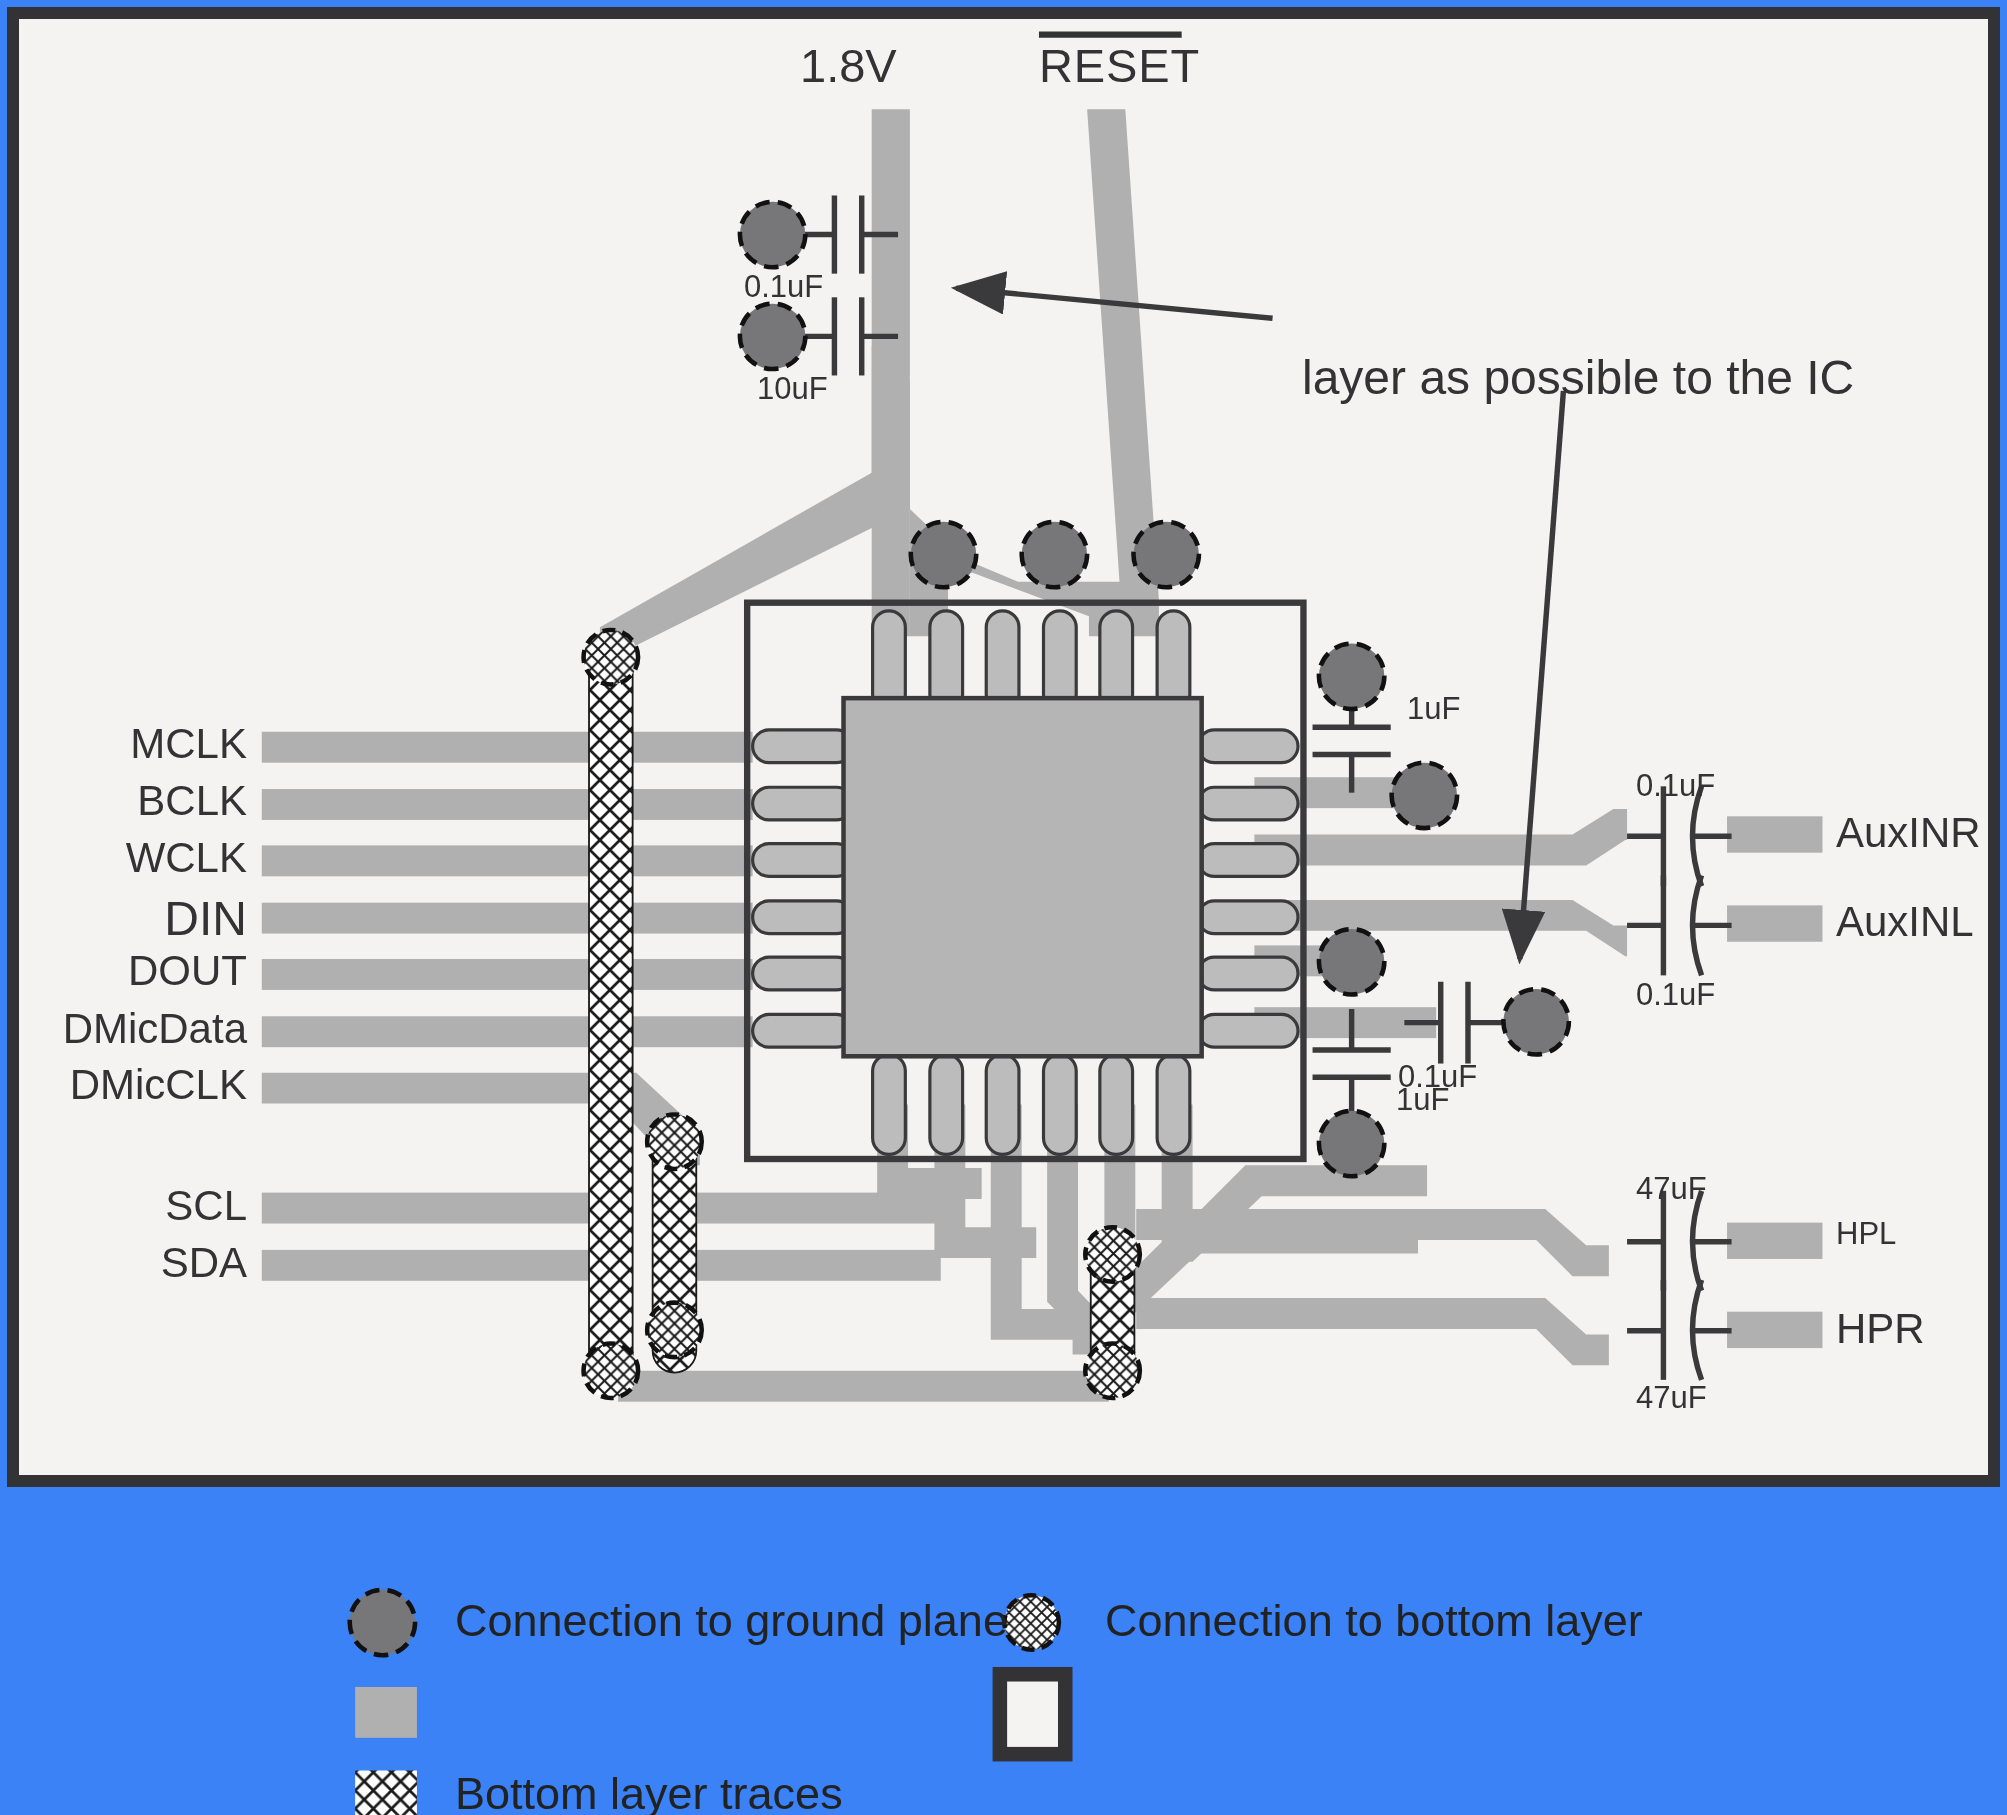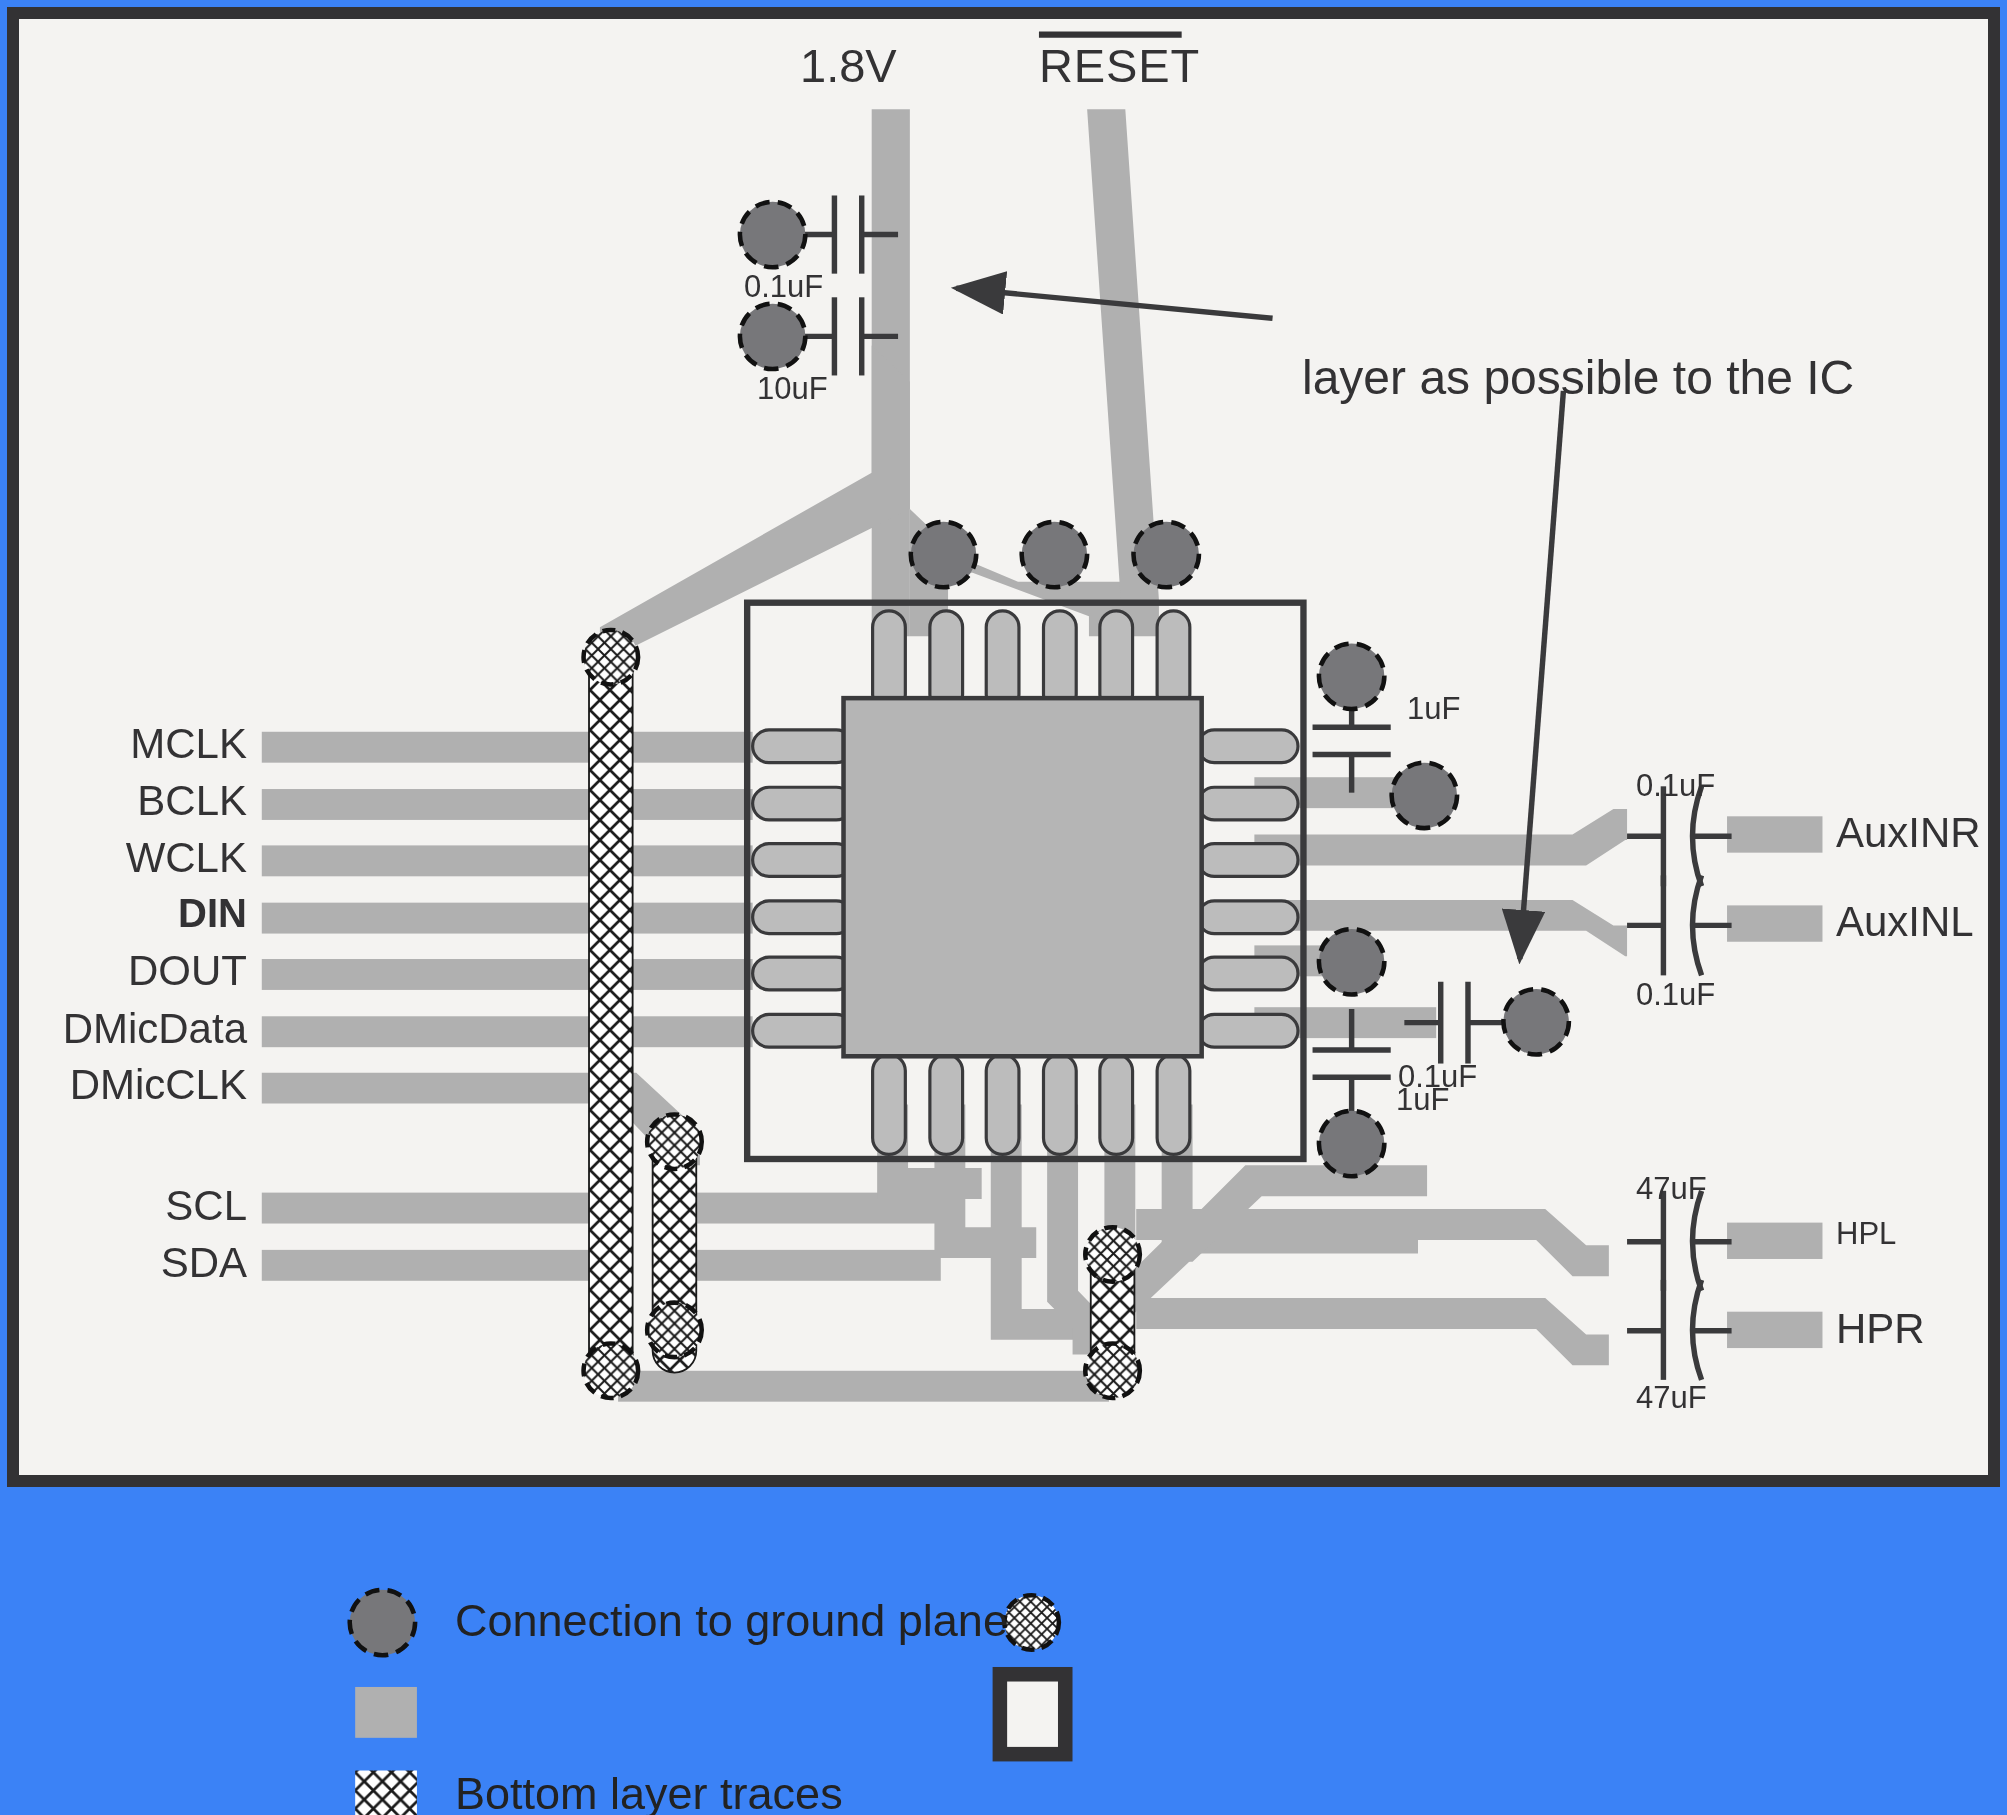--- a/index.html
+++ b/index.html
@@ -249,21 +249,21 @@
       <div style="position:absolute;left:1396px;top:1082px;font-size:31px;color:#333234;">1uF</div>
       <div style="position:absolute;left:1398px;top:1059px;font-size:31px;color:#333234;">0.1uF</div>
       <div style="position:absolute;left:1636px;top:768px;font-size:31px;color:#333234;">0.1uF</div>
       <div style="position:absolute;left:1636px;top:977px;font-size:31px;color:#333234;">0.1uF</div>
       <div style="position:absolute;left:1636px;top:1171px;font-size:31px;color:#333234;">47uF</div>
       <div style="position:absolute;left:1636px;top:1380px;font-size:31px;color:#333234;">47uF</div>
 
       <div style="position:absolute;right:1760px;top:720px;font-size:42px;color:#333234;white-space:nowrap;">MCLK</div>
       <div style="position:absolute;right:1760px;top:777px;font-size:42px;color:#333234;white-space:nowrap;">BCLK</div>
       <div style="position:absolute;right:1760px;top:834px;font-size:42px;color:#333234;white-space:nowrap;">WCLK</div>
-      <div style="position:absolute;right:1760px;top:891px;font-size:40px;color:#333234;white-space:nowrap;font-weight:bold;">DIN</div>
+      <div style="position:absolute;right:1760px;top:891px;font-size:48px;color:#333234;white-space:nowrap;">DIN</div>
       <div style="position:absolute;right:1760px;top:947px;font-size:42px;color:#333234;white-space:nowrap;">DOUT</div>
       <div style="position:absolute;right:1760px;top:1005px;font-size:42px;color:#333234;white-space:nowrap;">DMicData</div>
       <div style="position:absolute;right:1760px;top:1061px;font-size:42px;color:#333234;white-space:nowrap;">DMicCLK</div>
       <div style="position:absolute;right:1760px;top:1182px;font-size:42px;color:#333234;white-space:nowrap;">SCL</div>
       <div style="position:absolute;right:1760px;top:1239px;font-size:42px;color:#333234;white-space:nowrap;text-align:center;">SDA</div>
 
       <div style="position:absolute;left:1836px;top:809px;font-size:42px;color:#333234;white-space:nowrap;">AuxINR</div>
       <div style="position:absolute;left:1836px;top:898px;font-size:42px;color:#333234;white-space:nowrap;">AuxINL</div>
       <div style="position:absolute;left:1836px;top:1216px;font-size:31px;color:#333234;white-space:nowrap;">HPL</div>
       <div style="position:absolute;left:1836px;top:1305px;font-size:42px;color:#333234;white-space:nowrap;">HPR</div>
@@ -287,18 +287,19 @@
       <circle cx="1135" cy="125" r="30" fill="url(#hatch-legend-sm)" stroke="#111" stroke-width="5" stroke-dasharray="14 8"></circle>
 
       <rect x="390" y="196" width="68" height="56" fill="#b0b0b0"></rect>
       <rect x="1100" y="182" width="72" height="88" fill="#f4f3f1" stroke="#333234" stroke-width="16"></rect>
 
       <rect x="390" y="288" width="68" height="52" fill="url(#hatch-legend)"></rect>
     </svg>
 
     <div style="position:absolute;left:0;top:0;width:2007px;height:306px;">
       <div style="position:absolute;left:455px;top:86px;font-size:45px;color:#222;white-space:nowrap;">Connection to ground plane</div>
+      <div style="position:absolute;left:1105px;top:86px;font-size:45px;color:#222;white-space:nowrap;">Connection to bottom layer</div>
       <div style="position:absolute;left:455px;top:259px;font-size:45px;color:#222;white-space:nowrap;">Bottom layer traces</div>
     </div>
   </div>
 
 </div>
 
 
 </body></html>

